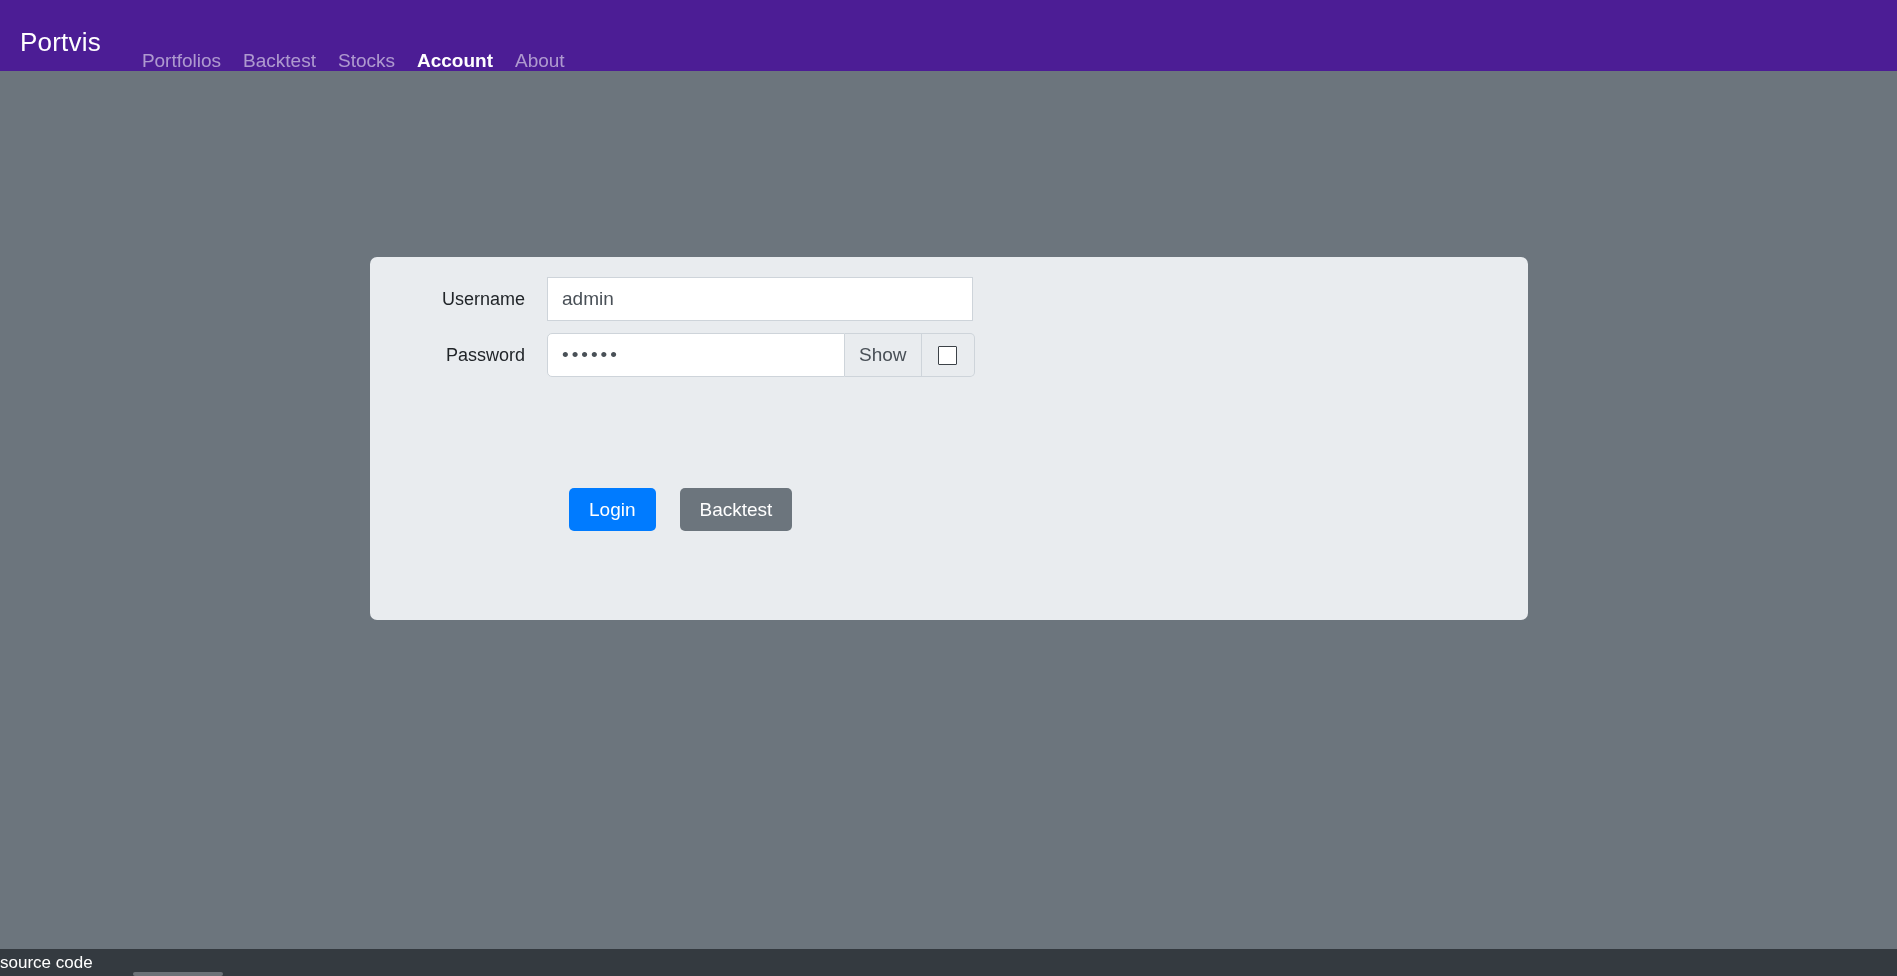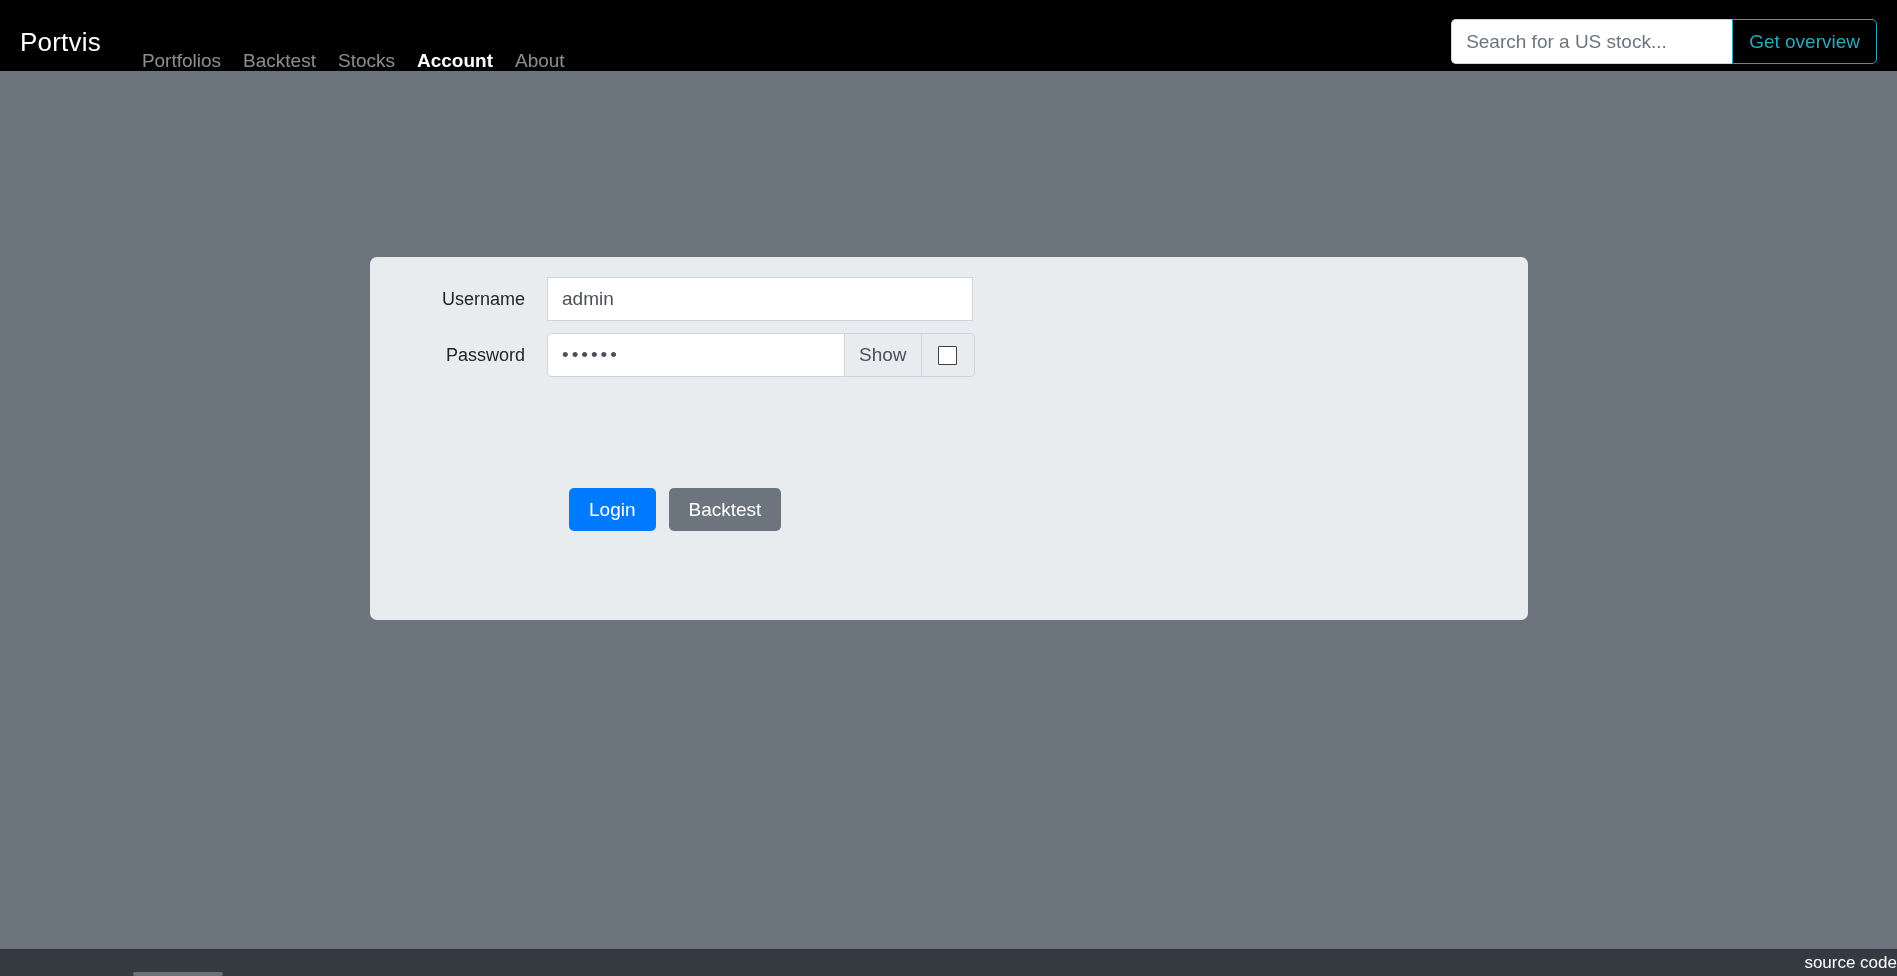--- a/index.html
+++ b/index.html
@@ -15,21 +15,21 @@
     background: #6c757d;
     position: relative;
   }
 
   
   .navbar {
     position: absolute;
     top: 0; left: 0;
     width: 1897px;
     height: 71px;
-    background: #000000;
+    background: #4c1d95;
     display: flex;
     align-items: center;
     padding: 12px 20px 0 20px;
   }
   .brand {
     color: #ffffff;
     font-size: 26px;
     line-height: 1;
     letter-spacing: 0.2px;
     margin-right: 30px;
@@ -166,21 +166,21 @@
     border: 1.5px solid #3c4248;
     background: #ffffff;
     border-radius: 1px;
     cursor: pointer;
   }
   .btn-row {
     position: absolute;
     left: 199px;
     top: 231px;
     display: flex;
-    gap: 13px;
+    gap: 24px;
   }
   .btn {
     height: 43px;
     border: none;
     border-radius: 5px;
     font-size: 19px;
     font-family: "Liberation Sans", sans-serif;
     color: #ffffff;
     padding: 0 20px;
     cursor: pointer;
@@ -191,21 +191,21 @@
   
   .footer {
     position: absolute;
     left: 0;
     bottom: 0;
     width: 1897px;
     height: 27px;
     background: #343a40;
     display: flex;
     align-items: center;
-    justify-content: flex-end;
+    justify-content: flex-start;
   }
   .footer-link {
     color: #ffffff;
     font-size: 17px;
     text-decoration: none;
   }
   .bottom-sliver {
     position: absolute;
     left: 133px;
     bottom: 0;
@@ -222,24 +222,20 @@
   <a class="brand" href="#">Portvis</a>
 
   <div class="nav-links">
     <a class="nav-link" href="#">Portfolios</a>
     <a class="nav-link" href="#">Backtest</a>
     <a class="nav-link" href="#">Stocks</a>
     <a class="nav-link active" href="#">Account</a>
     <a class="nav-link" href="#">About</a>
   </div>
 
-  <div class="nav-right">
-    <input class="search-input" type="text" placeholder="Search for a US stock..." style="">
-    <button class="btn-overview">Get overview</button>
-  </div>
 </div>
 
 <div class="card">
 
   <div class="form-row" style="left:0px; top:20px;">
     <label class="form-label">Username</label>
     <input class="input-std" type="text" value="admin" style="">
   </div>
 
   <div class="form-row" style="left:0px; top:76px;">

